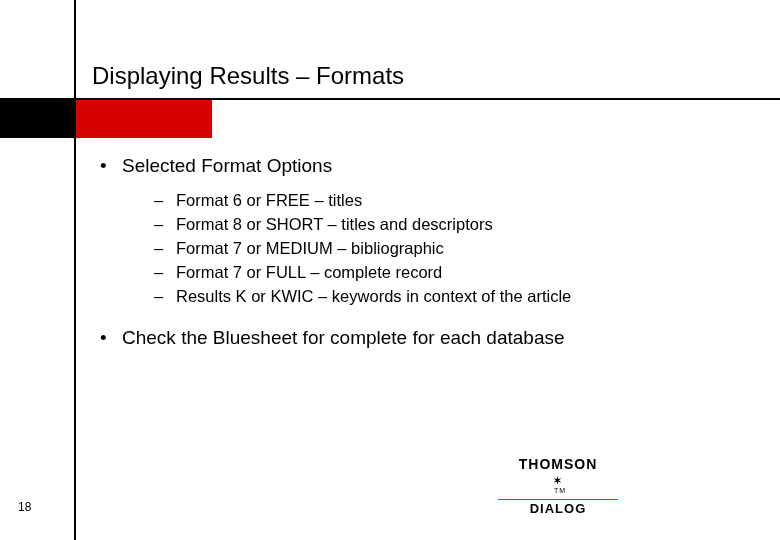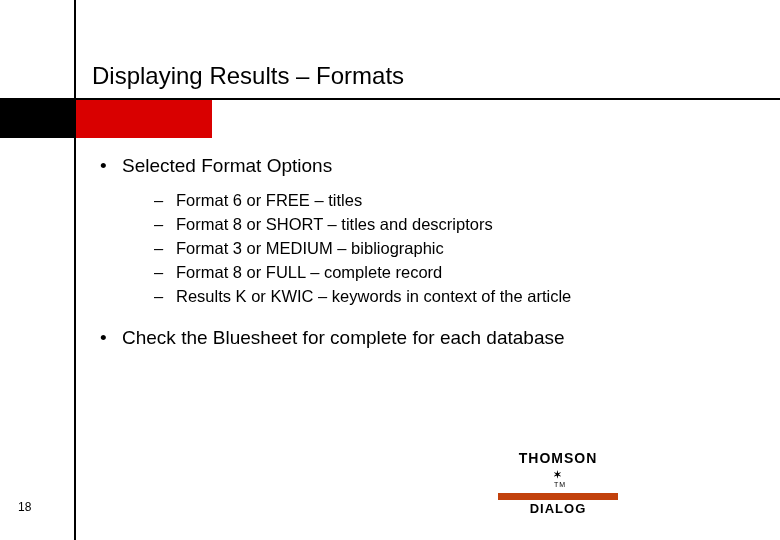--- a/index.html
+++ b/index.html
@@ -29,21 +29,21 @@
   .lvl1b .bullet { width: 22px; flex: 0 0 22px; }
 
   
   .pagenum { position: absolute; left: 18px; bottom: 26px; font-size: 12px; text-align: center; }
 
   
   .logo { position: absolute; right: 30px; bottom: 24px; width: 120px; text-align: center; }
   .logo-top { font-family: Arial, sans-serif; font-weight: 700; font-size: 14px; letter-spacing: 1px; display: inline-flex; align-items: center; gap: 4px; flex-direction: column; }
   .logo-top .star { font-size: 10px; position: relative; top: -1px; }
   .logo-top .tm { font-size: 7px; font-weight: 400; position: relative; top: -4px; left: 2px; }
-  .logo-bot { font-family: Arial, sans-serif; font-weight: 700; font-size: 13px; letter-spacing: 1px; border-top: 7px solid #c2410c; margin-top: 1px; padding-top: 1px; }
+  .logo-bot { font-family: Arial, sans-serif; font-weight: 700; font-size: 13px; letter-spacing: 1px; border-top: 1px solid #c2410c; margin-top: 1px; padding-top: 1px; }
 </style>
 </head>
 <body>
 
 <div class="slide">
 
   <div class="top-rule"></div>
   <div class="v-rule"></div>
 
   <div class="title">Displaying Results – Formats</div>
@@ -62,25 +62,25 @@
       <div class="lvl2">
         <span class="dash">–</span>
         <span>Format 6 or FREE – titles</span>
       </div>
       <div class="lvl2">
         <span class="dash">–</span>
         <span>Format 8 or SHORT – titles and descriptors</span>
       </div>
       <div class="lvl2">
         <span class="dash">–</span>
-        <span>Format 3 or MEDIUM – bibliographic</span>
+        <span>Format 7 or MEDIUM – bibliographic</span>
       </div>
       <div class="lvl2">
         <span class="dash">–</span>
-        <span>Format 8 or FULL – complete record</span>
+        <span>Format 7 or FULL – complete record</span>
       </div>
       <div class="lvl2">
         <span class="dash">–</span>
         <span>Results K or KWIC – keywords in context of the article</span>
       </div>
     </div>
 
     <div class="lvl1b">
       <span class="bullet">•</span>
       <span>Check the Bluesheet for complete for each database</span>

